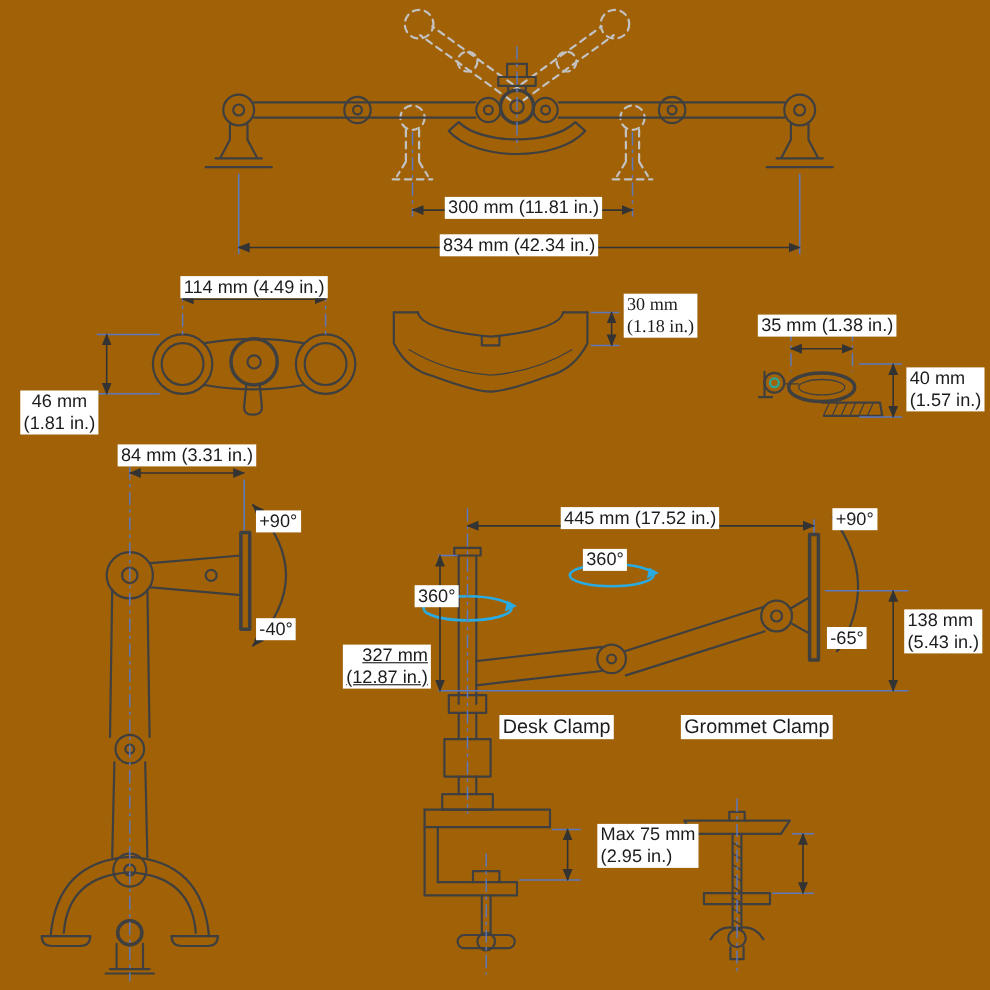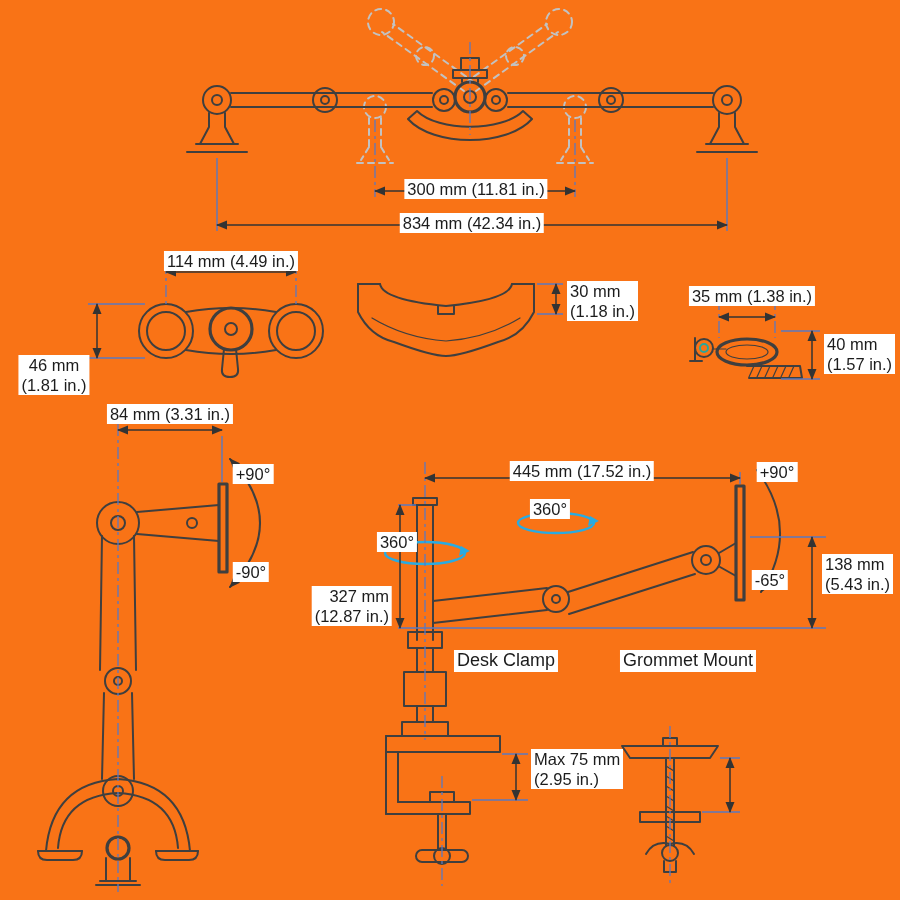--- a/index.html
+++ b/index.html
@@ -1,17 +1,17 @@
 <!DOCTYPE html>
 <html><head>
 <meta charset="utf-8">
 <style>
   html,body { margin:0; padding:0; background:#ffffff; }
   body { width:900px; height:900px; font-family:"Liberation Sans", sans-serif; }
-  .stage { position:relative; width:900px; height:900px; background:#f97316; overflow:hidden; }
+  .stage { position:relative; width:900px; height:900px; background:#a16207; overflow:hidden; }
   .stage svg { position:absolute; left:0; top:0; }
 
   
   .ln   { fill:none; stroke:#3f3f3f; stroke-width:2;   stroke-linecap:round; stroke-linejoin:round; }
   .lnb  { stroke-width:3.2; }
   .thin { stroke-width:1.2; }
   .ghost{ fill:none; stroke:#c2c2c2; stroke-width:2; stroke-dasharray:6 5; stroke-linecap:round; }
   .ext  { fill:none; stroke:#5b79c0; stroke-width:1.4; }
   .cl   { fill:none; stroke:#5b79c0; stroke-width:1.3; stroke-dasharray:12 4 3 4; }
   .dim  { fill:none; stroke:#333333; stroke-width:1.5; marker-start:url(#arr); marker-end:url(#arr); }
@@ -219,40 +219,40 @@
   </g>
 </svg>
 
 <span class="lbl c" style="left:476px; top:179px;">300 mm (11.81 in.)</span>
 <span class="lbl c" style="left:472px; top:213px;">834 mm (42.34 in.)</span>
 
 <span class="lbl c" style="left:231px; top:251px;">114 mm (4.49 in.)</span>
 <span class="lbl c" style="left:54px;  top:319px;margin-top:36px;">46 mm
 (1.81 in.)</span>
 
-<span class="lbl" style="left:567px; top:281px;">30 mm
+<span class="lbl" style="left:567px; top:267px;font-family:Liberation Serif, serif;">30 mm
 (1.18 in.)</span>
 
 <span class="lbl c" style="left:752px; top:286px;">35 mm (1.38 in.)</span>
 <span class="lbl" style="left:824px; top:334px;">40 mm
 (1.57 in.)</span>
 
 <span class="lbl c" style="left:170px; top:404px;">84 mm (3.31 in.)</span>
 <span class="lbl c" style="left:253px; top:464px;">+90°</span>
-<span class="lbl c" style="left:251px; top:562px;">-90°</span>
+<span class="lbl c" style="left:251px; top:562px;">-40°</span>
 
 <span class="lbl c" style="left:582px; top:461px;">445 mm (17.52 in.)</span>
 <span class="lbl c" style="left:397px; top:532px;">360°</span>
 <span class="lbl c" style="left:550px; top:499px;">360°</span>
 <span class="lbl c" style="left:777px; top:462px;">+90°</span>
 <span class="lbl c" style="left:770px; top:570px;">-65°</span>
 <span class="lbl" style="left:822px; top:554px;">138 mm
 (5.43 in.)</span>
-<span class="lbl r" style="left:392px; top:586px;">327 mm
+<span class="lbl r" style="left:392px; top:586px;text-decoration:underline;">327 mm
 (12.87 in.)</span>
 
 <span class="lbl c big" style="left:506px; top:650px;">Desk Clamp</span>
-<span class="lbl c big" style="left:688px; top:650px;">Grommet Mount</span>
-
-<span class="lbl" style="left:531px; top:749px;">Max 75 mm
+<span class="lbl c big" style="left:688px; top:650px;">Grommet Clamp</span>
+
+<span class="lbl" style="left:543px; top:749px;">Max 75 mm
 (2.95 in.)</span>
 
 </div>
 
 </body></html>

